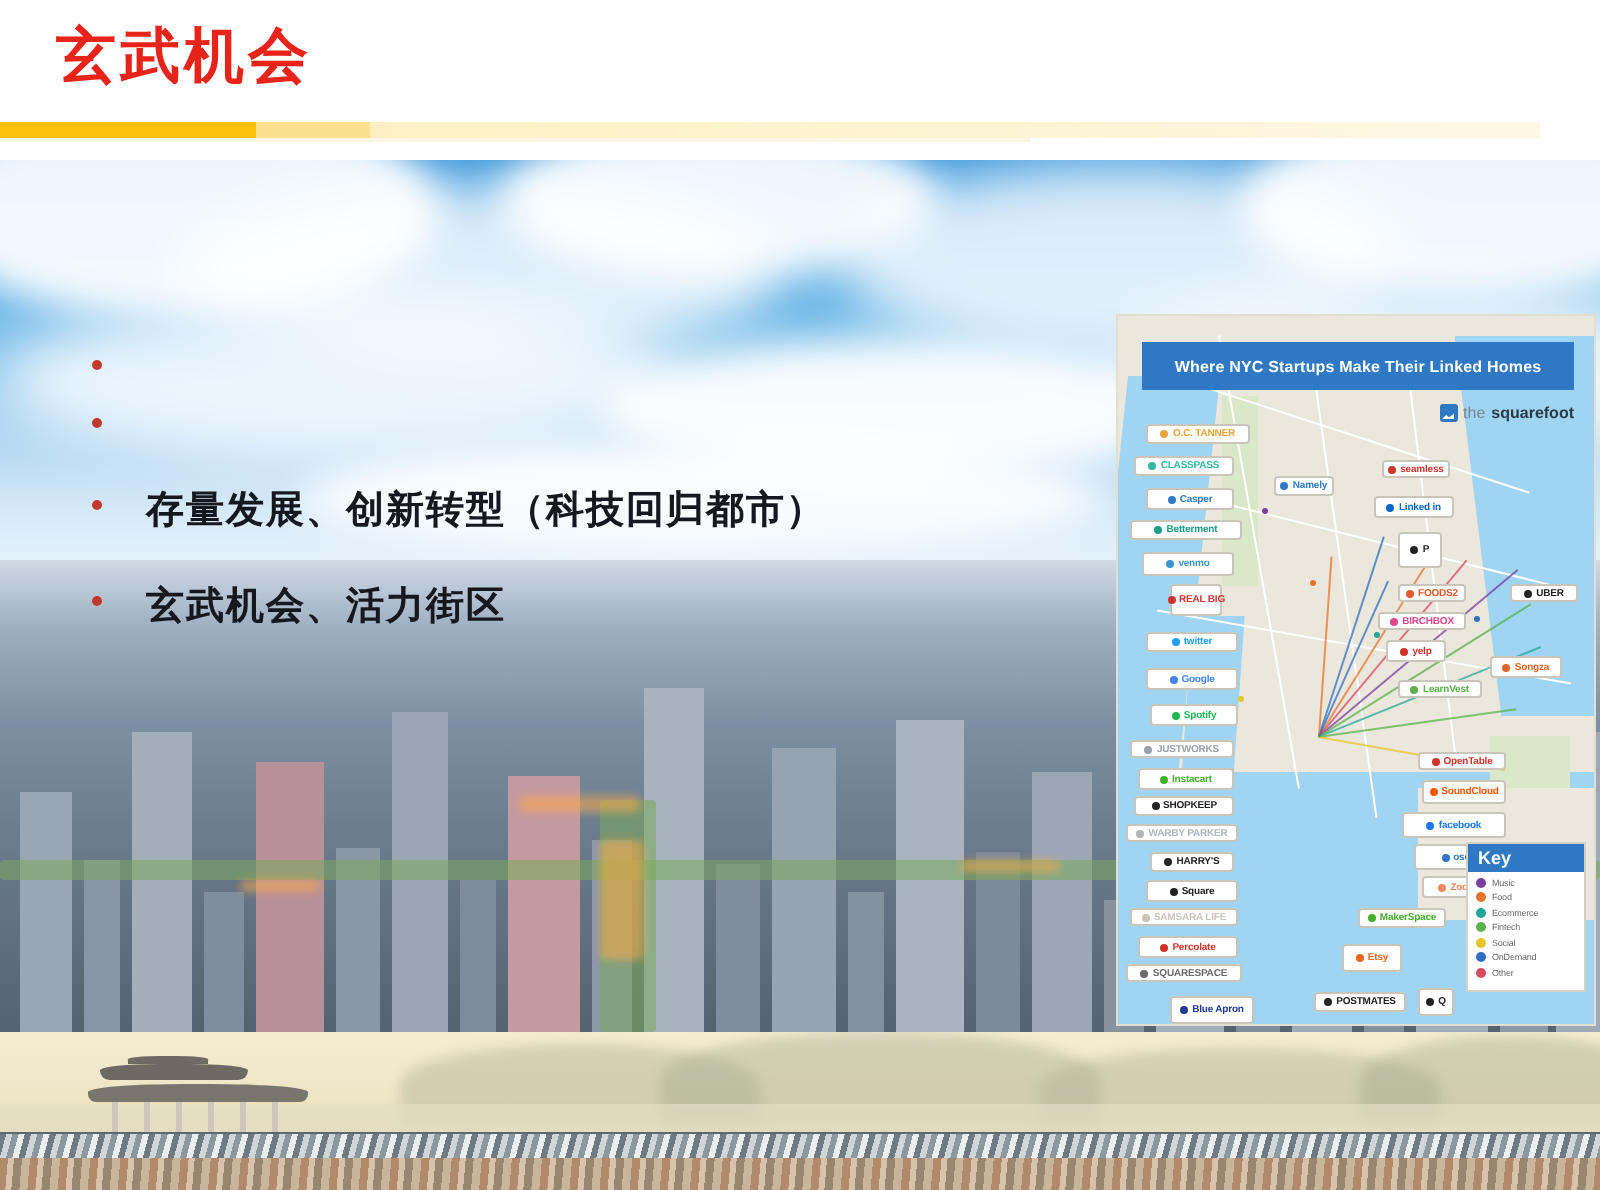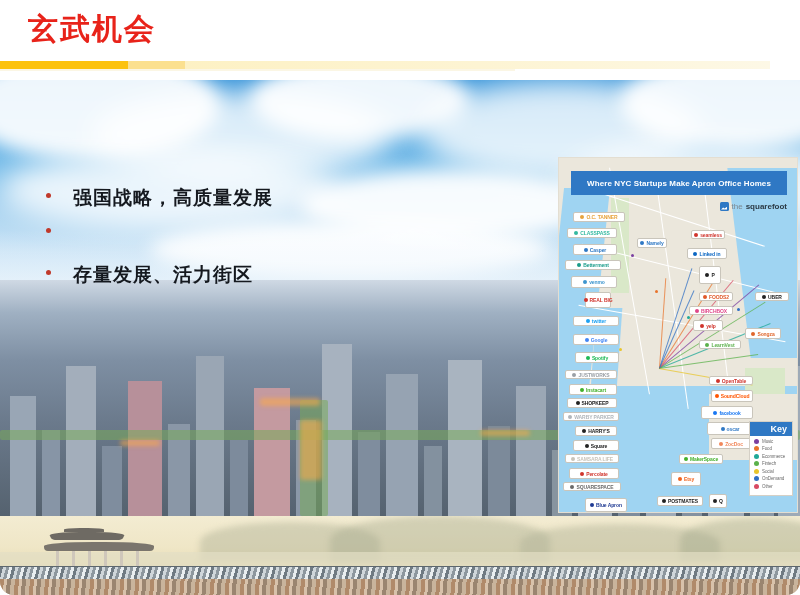--- a/index.html
+++ b/index.html
@@ -1,19 +1,19 @@
 <!DOCTYPE html>
 <html><head>
 <meta charset="utf-8">
 <style>
   html,body{margin:0;padding:0;background:#fff;}
   body{width:800px;height:595px;overflow:hidden;
        font-family:"Liberation Sans","DejaVu Sans",sans-serif;}
 
-  #slide{position:relative;width:800px;height:595px;background:#ffffff;overflow:hidden;border-radius:14px;}
+  #slide{position:relative;width:800px;height:595px;background:#ffffff;overflow:hidden;}
 
   
   .title{position:absolute;left:28px;top:8px;font-size:30px;font-weight:bold;
          color:#e8231a;letter-spacing:2px;line-height:42px;white-space:nowrap;}
 
   .rule{position:absolute;left:0;top:61px;width:770px;height:8px;
         background:linear-gradient(to right,
           #fcc20d 0px,#fcc20d 128px,
           #fbe08f 128px,#fbe08f 185px,
           #fdf1c4 185px,#fdf5d8 575px,#fdf8e6 100%);}
@@ -63,22 +63,22 @@
                    clip-path:polygon(0 100%,35% 35%,60% 70%,100% 10%,100% 100%);}
   .brand .t1{font-size:8px;color:#7b8790;}
   .brand .t2{font-size:8px;color:#2b3a45;font-weight:bold;}
 
   .lg{position:absolute;background:#fff;border:1px solid #c9c5bb;border-radius:2px;
       display:flex;align-items:center;justify-content:center;gap:2px;
       font-size:5px;font-weight:bold;color:#2b2b2b;white-space:nowrap;padding:0 2px;
       box-sizing:border-box;letter-spacing:-.1px;}
   .lg .sw{width:4px;height:4px;border-radius:50%;flex:0 0 auto;}
 
-  .key{position:absolute;right:4px;bottom:16px;width:44px;background:#fff;
-       border:1px solid #d5d0c6;box-sizing:border-box;text-align:right;}
+  .key{position:absolute;right:4px;bottom:16px;width:60px;background:#fff;
+       border:1px solid #d5d0c6;box-sizing:border-box;}
   .key .kh{background:#2f78c4;color:#fff;font-size:9px;font-weight:bold;padding:2px 5px;}
   .key .kb{padding:3px 4px 4px 4px;}
   .key .ki{display:flex;align-items:center;gap:3px;margin-bottom:2.5px;}
   .key .kd{width:5px;height:5px;border-radius:50%;flex:0 0 auto;}
   .key .kl{font-size:4.5px;color:#6a6a6a;letter-spacing:-.1px;}
 
   
   .footer{position:absolute;left:0;top:516px;width:800px;height:79px;overflow:hidden;
           background:linear-gradient(to bottom,#f3ecd2 0%,#efe6c6 40%,#e8ddb6 62%,#cfbda0 70%,#b9a58c 100%);}
   .mist{position:absolute;background:rgba(176,178,150,.45);border-radius:50% 50% 0 0;filter:blur(3px);}
@@ -156,28 +156,31 @@
       <div class="glow" style="left:260px;top:118px;width:60px;height:8px;"></div>
       <div class="glow" style="left:120px;top:160px;width:40px;height:6px;"></div>
       <div class="glow" style="left:480px;top:150px;width:50px;height:6px;"></div>
 
     </div>
   </div>
 
   <div class="bullets">
     <div class="b-row">
       <span class="dot"></span>
-      <span class="b-txt">强国战略，高质量发展</span>
     </div>
     <div class="b-row">
       <span class="dot"></span>
     </div>
     <div class="b-row">
       <span class="dot"></span>
-      <span class="b-txt">存量发展、活力街区</span>
+      <span class="b-txt">存量发展、创新转型（科技回归都市）</span>
+    </div>
+    <div class="b-row">
+      <span class="dot"></span>
+      <span class="b-txt">玄武机会、活力街区</span>
     </div>
   </div>
 
   <div class="info">
     <div class="mapbase">
       <div class="land" style="left:0;top:0;width:240px;height:356px;"></div>
       <div class="water" style="left:-6px;top:30px;width:46px;height:210px;transform:skewX(-6deg);"></div>
       <div class="water" style="left:180px;top:10px;width:70px;height:190px;transform:skewX(7deg);"></div>
       <div class="water" style="left:0px;top:228px;width:250px;height:130px;"></div>
       <div class="water" style="left:34px;top:150px;width:26px;height:96px;transform:skewX(-4deg);"></div>
@@ -206,21 +209,21 @@
       <div class="node" style="left:72px;top:96px;background:#7b3fa0;"></div>
       <div class="node" style="left:96px;top:132px;background:#e8742c;"></div>
       <div class="node" style="left:128px;top:158px;background:#1fa897;"></div>
       <div class="node" style="left:150px;top:186px;background:#5bb14b;"></div>
       <div class="node" style="left:60px;top:190px;background:#e8c52c;"></div>
       <div class="node" style="left:178px;top:150px;background:#2f6fc4;"></div>
       <div class="node" style="left:40px;top:230px;background:#d84a63;"></div>
     </div>
 
     <div class="banner">
-      <span>Where NYC Startups Make Apron Office Homes</span>
+      <span>Where NYC Startups Make Their Linked Homes</span>
     </div>
 
     <div class="brand">
       <span class="sq"></span>
       <span class="t1">the</span>
       <span class="t2">squarefoot</span>
     </div>
 
     <div id="logo-layer">
         <div class="lg" style="left: 14px; top: 54px; width: 52px; height: 10px;">

